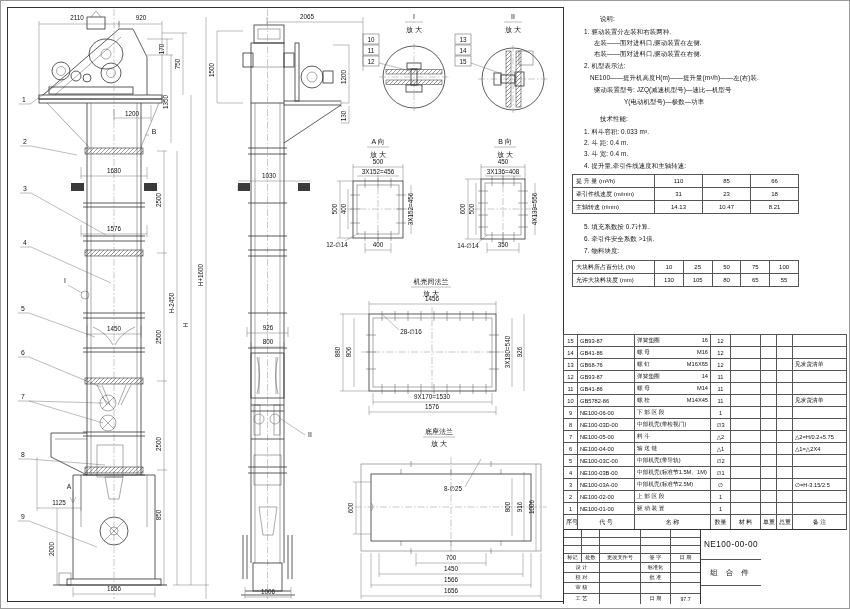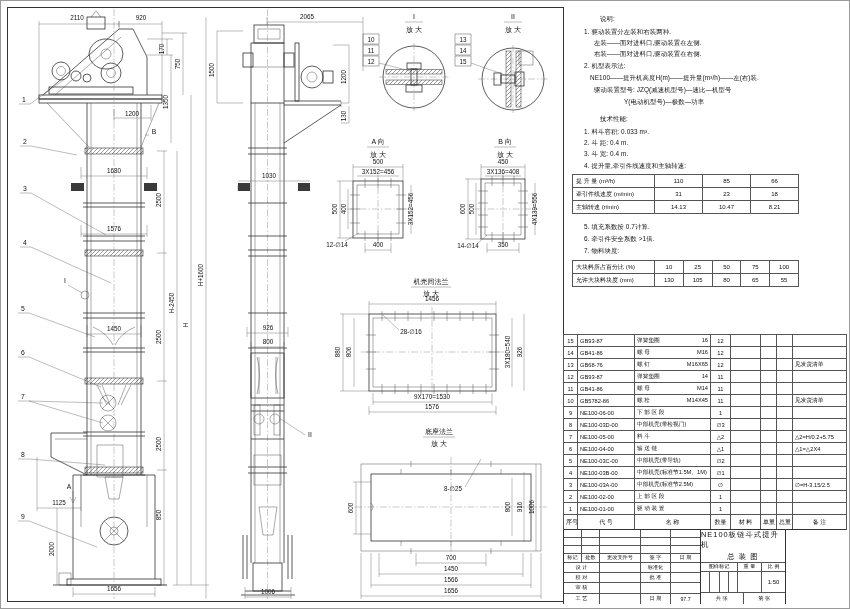--- a/index.html
+++ b/index.html
@@ -790,39 +790,21 @@
           <div class="tb-cell" style="flex:1;"></div>
         </div>
         <div class="tb-row" style="height:10.5px; border-bottom:none;">
           <div class="tb-cell" style="width:36px;">工 艺</div>
           <div class="tb-cell" style="width:41px;"></div>
           <div class="tb-cell" style="width:30px;">日 期</div>
           <div class="tb-cell" style="flex:1;">97.7</div>
         </div>
       </div>
 
-      <div class="tb-mid">
-        <div class="ttl" style="height:33px; border-bottom:1px solid #555;">
-          <div style="font-size:7.4px;">NE100板链斗式提升机</div>
-          <div style="font-size:7.4px; margin-top:2px;">总  装  图</div>
-        </div>
-        <div class="tb-row" style="height:9px;">
-          <div class="tb-cell" style="width:37px;">图样标记</div>
-          <div class="tb-cell" style="width:24px;">重 量</div>
-          <div class="tb-cell" style="flex:1;">比 例</div>
-        </div>
-        <div class="tb-row" style="height:22px;">
-          <div class="tb-cell" style="width:9.25px;"></div>
-          <div class="tb-cell" style="width:9.25px;"></div>
-          <div class="tb-cell" style="width:9.25px;"></div>
-          <div class="tb-cell" style="width:9.25px;"></div>
-          <div class="tb-cell" style="width:24px;"></div>
-          <div class="tb-cell" style="flex:1; font-size:6px;">1:50</div>
-        </div>
-        <div class="tb-row" style="height:11px; border-bottom:none;">
-          <div class="tb-cell" style="flex:1;">共  张</div>
-          <div class="tb-cell" style="flex:1;">第  张</div>
-        </div>
+
+      <div class="tb-right">
+        <div class="tb-cell dno" style="height:30px; border-bottom:1px solid #555; border-right:none;">NE100-00-00</div>
+        <div class="tb-cell ptype" style="height:26px; border-bottom:1px solid #555; border-right:none;">组 合 件</div>
+        <div class="tb-cell" style="flex:1; border-right:none;"></div>
       </div>
-
     </div>
   </div>
 </div>
 
 </body></html>

